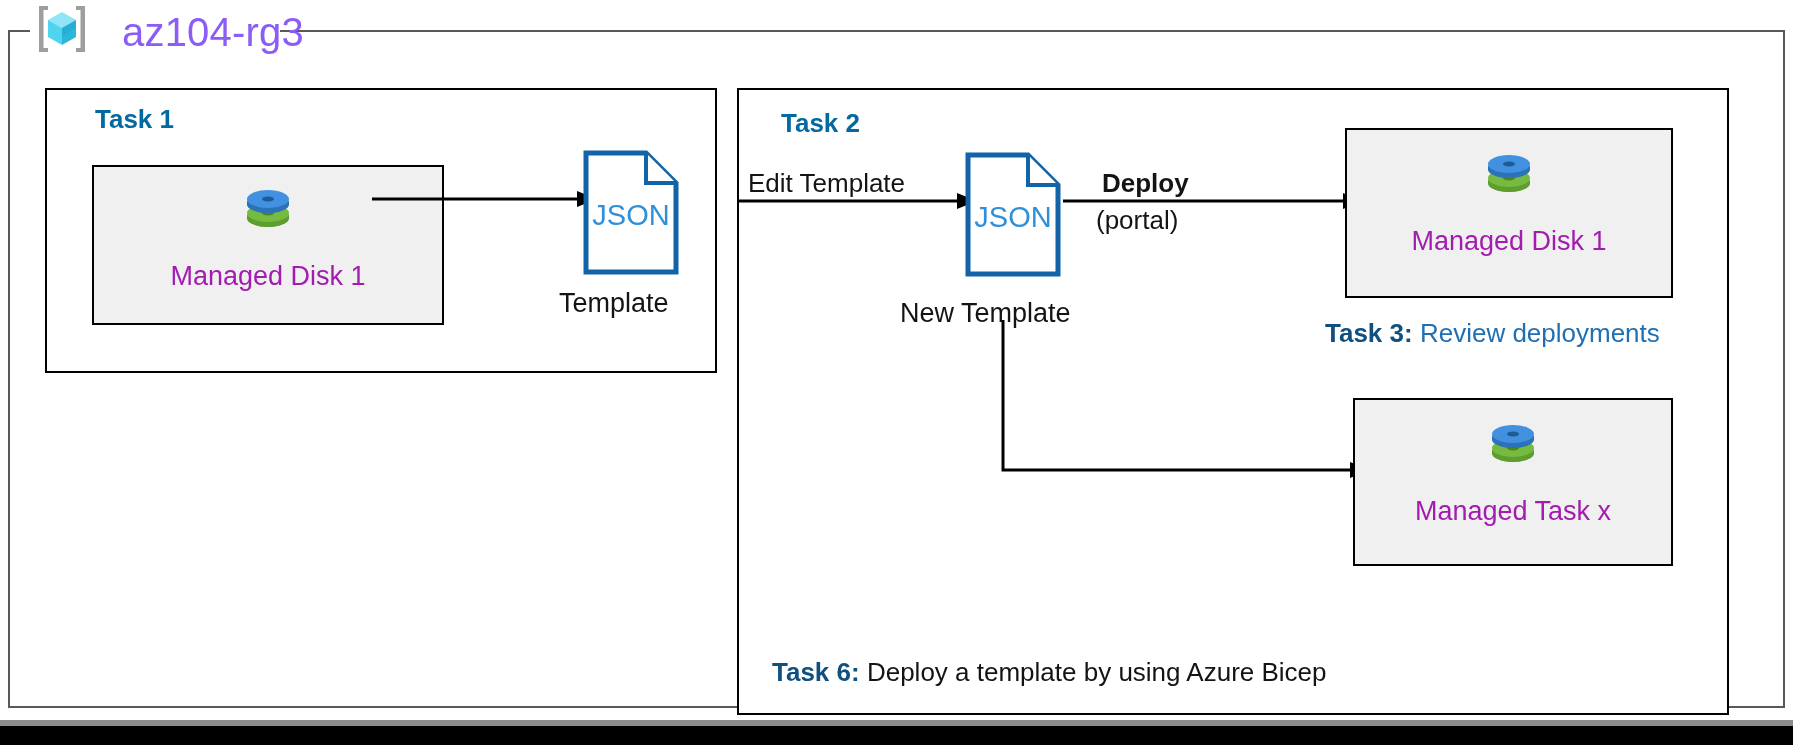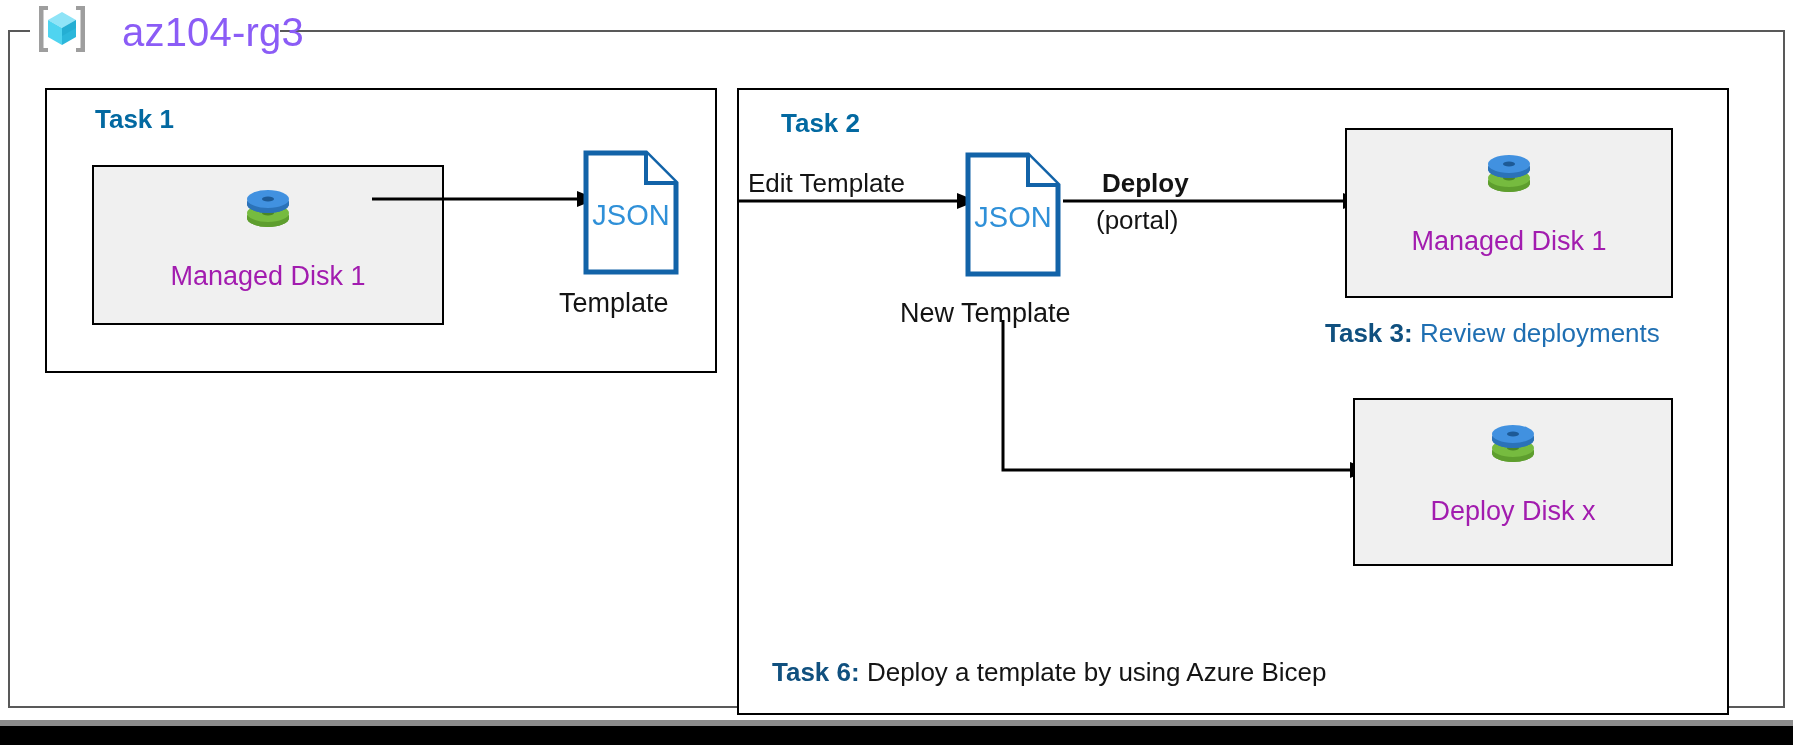--- a/index.html
+++ b/index.html
@@ -292,21 +292,21 @@
         <ellipse cx="27" cy="33" rx="21" ry="9" fill="#5E9E2E"></ellipse>
         <path d="M6 28 A21 9 0 0 0 48 28 L48 33 A21 9 0 0 1 6 33 Z" fill="#5E9E2E"></path>
         <ellipse cx="27" cy="28" rx="21" ry="9" fill="#76BB3F"></ellipse>
         <ellipse cx="27" cy="28" rx="6" ry="2.6" fill="#4B8526"></ellipse>
         <ellipse cx="27" cy="19" rx="21" ry="9" fill="#2B72B8"></ellipse>
         <path d="M6 14 A21 9 0 0 0 48 14 L48 19 A21 9 0 0 1 6 19 Z" fill="#2B72B8"></path>
         <ellipse cx="27" cy="14" rx="21" ry="9" fill="#4191E0"></ellipse>
         <ellipse cx="27" cy="14" rx="6" ry="2.6" fill="#1D5A96"></ellipse>
       </svg>
     </span>
-    <span class="res-label">Deploy Disk x</span>
+    <span class="res-label">Managed Task x</span>
   </div>
 
   <div class="task-note" id="note-task6">
     <span class="tk">Task 6:</span><span> Deploy a template by using Azure Bicep</span>
   </div>
 
   <div class="band-sep"></div>
   <div class="bottom-band"></div>
 
 </div>

